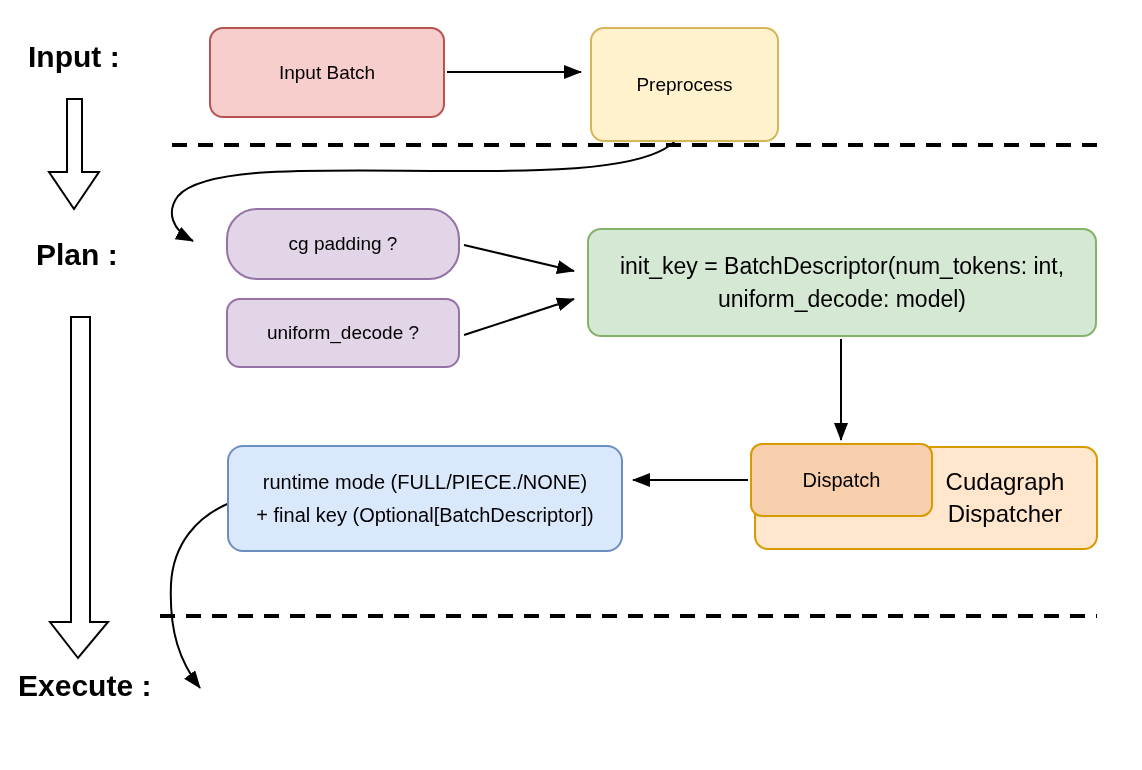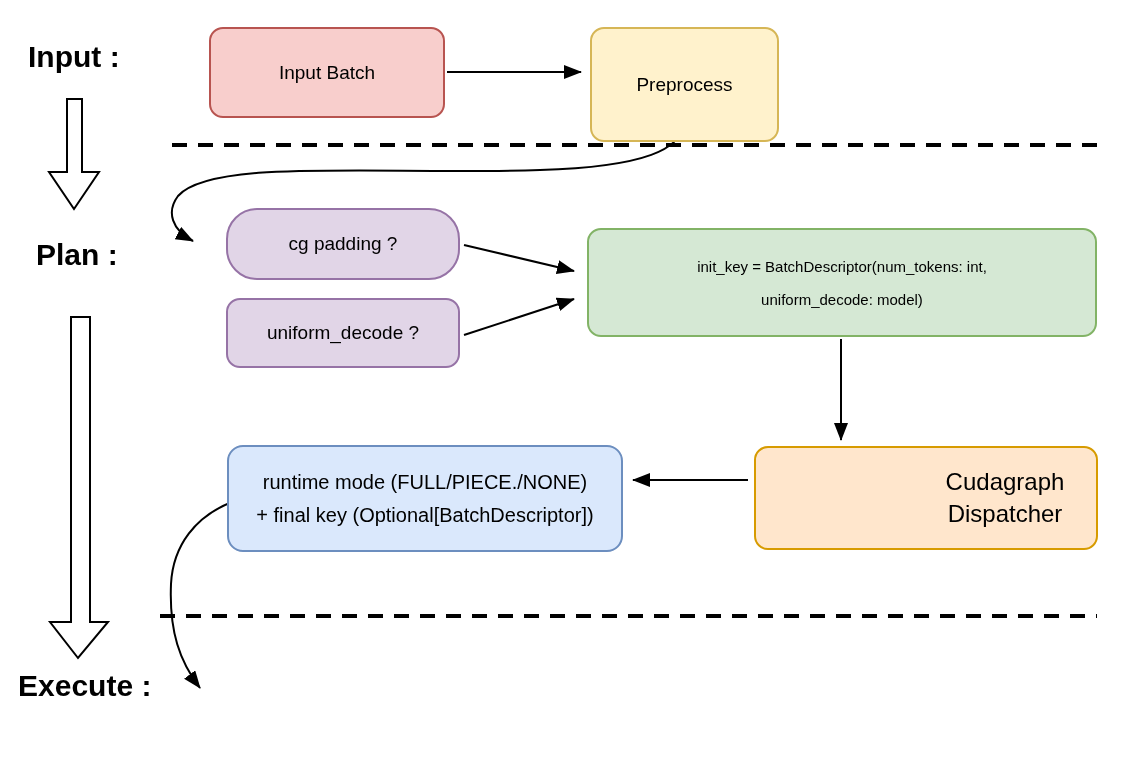--- a/index.html
+++ b/index.html
@@ -9,21 +9,21 @@
   }
   .edges { position:absolute; left:0; top:0; width:1142px; height:770px; }
   .node {
     position:absolute; box-sizing:border-box; border:2px solid;
     border-radius:14px; display:flex; flex-direction:column;
     align-items:center; justify-content:center; text-align:center;
   }
   .node .line { white-space:nowrap; }
   .phase-label { position:absolute; font-weight:bold; font-size:30px; color:#000; white-space:nowrap; }
   .label-23 { font-size:19px; }
-  .node-init-key { font-size:15px; line-height:33px; }
+  .node-init-key { font-size:23px; line-height:33px; }
   .node-dispatch { font-size:20px; border-radius:12px; }
   .cuda-text { width:170px; margin-left:auto; margin-right:6px; text-align:center; font-size:24px; line-height:32px; }
   .node-runtime { font-size:20px; line-height:33px; }
   .node-code {
     font-family:"Liberation Mono", monospace; font-size:23px; line-height:33px;
     align-items:flex-start; text-align:left; padding-left:13px; color:#3b3b3b;
     white-space:pre;
   }
   .edge { stroke:#000; stroke-width:2; fill:none; }
   .dashed-sep { stroke:#000; stroke-width:4; fill:none; stroke-dasharray:15 11; }
@@ -86,20 +86,23 @@
     <span class="line">uniform_decode: model)</span>
   </div>
 
   <div class="node" style="left: 754px; top: 446px; width: 344px; height: 104px; background-color: rgb(255, 230, 204); border-color: rgb(215, 155, 0);">
     <div class="cuda-text">
       <div class="line">Cudagraph</div>
       <div class="line">Dispatcher</div>
     </div>
   </div>
 
+  <div class="node node-dispatch" style="left: 750px; top: 443px; width: 183px; height: 74px; background-color: rgb(248, 207, 173); border-color: rgb(215, 155, 0);">
+    <span class="line">Dispatch</span>
+  </div>
 
   <div class="node node-runtime" style="left: 227px; top: 445px; width: 396px; height: 107px; background-color: rgb(218, 232, 252); border-color: rgb(108, 142, 191); border-radius: 16px;">
     <span class="line">runtime mode (FULL/PIECE./NONE)</span>
     <span class="line">+ final key (Optional[BatchDescriptor])</span>
   </div>
 
 
 </div>
 
 </body></html>

